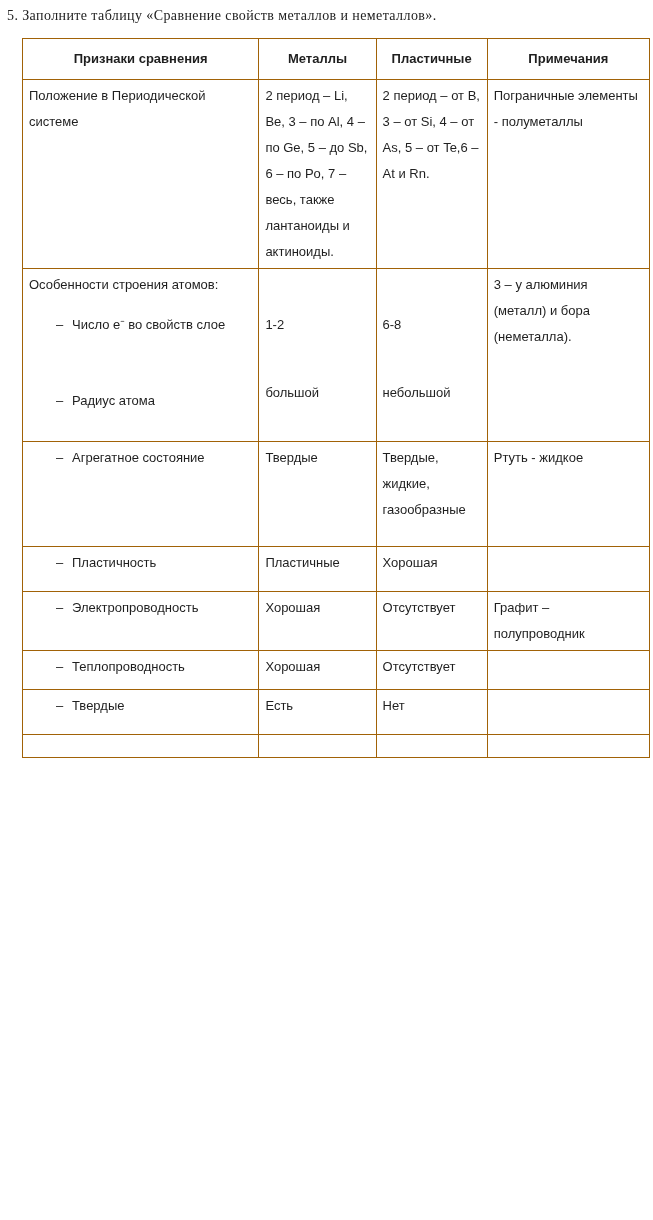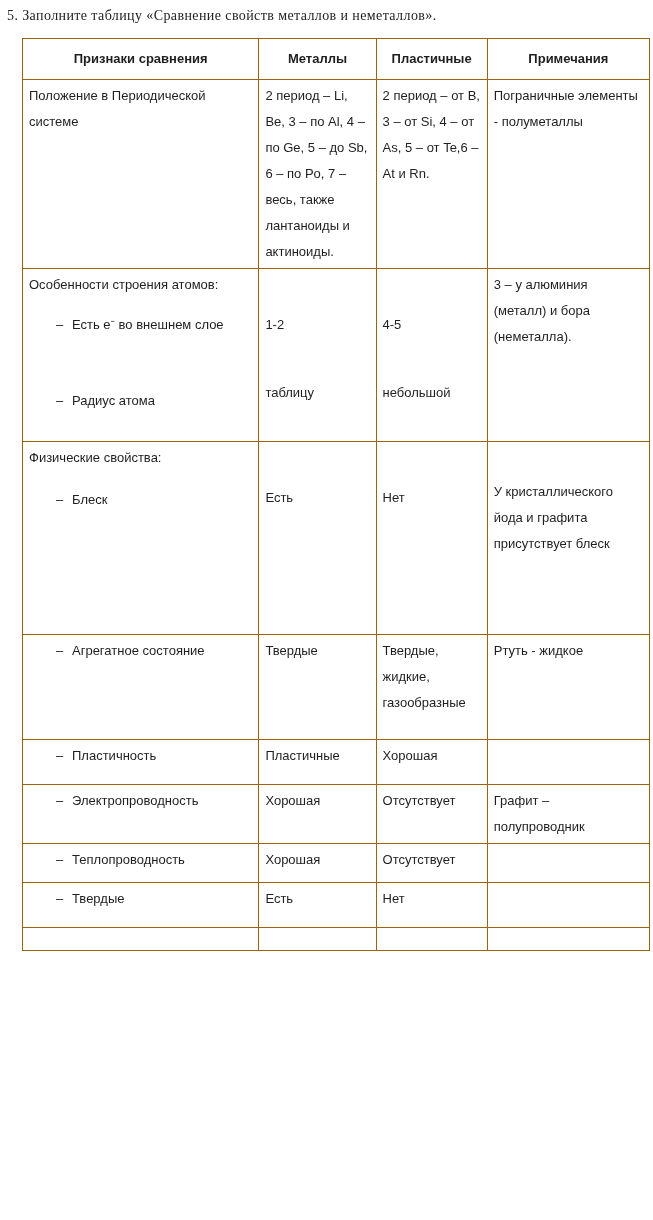--- a/index.html
+++ b/index.html
@@ -109,60 +109,42 @@
       <td>2 период – Li, Be, 3 – по Al, 4 – по Ge, 5 – до Sb, 6 – по Po, 7 – весь, также лантаноиды и актиноиды.</td>
       <td>2 период – от B, 3 – от Si, 4 – от As, 5 – от Te,6 – At и Rn.</td>
       <td>Пограничные элементы - полуметаллы</td>
     </tr>
 
     <tr class="r-structure">
       <td>
         <div>Особенности строения атомов:</div>
         <div class="bullet rs-b1">
           <span class="dash">–</span>
-          <span class="btxt">Есть е⁻ во внешнем слое</span>
+          <span class="btxt">Число е⁻ во свойств слое</span>
         </div>
         <div class="bullet rs-b2">
           <span class="dash">–</span>
           <span class="btxt">Радиус атома</span>
         </div>
       </td>
       <td>
         <div class="v-first">1-2</div>
-        <div class="v-second">таблицу</div>
-      </td>
-      <td>
-        <div class="v-first">4-5</div>
+        <div class="v-second">большой</div>
+      </td>
+      <td>
+        <div class="v-first">6-8</div>
         <div class="v-second">небольшой</div>
       </td>
       <td>
         <div class="rs-notes">3 – у алюминия (металл) и бора (неметалла).</div>
       </td>
     </tr>
 
 
 
-    <tr class="r-luster">
-      <td>
-        <div>Физические свойства:</div>
-        <div class="bullet ph-bullet">
-          <span class="dash">–</span>
-          <span class="btxt">Блеск</span>
-        </div>
-      </td>
-      <td>
-        <div class="ph-val">Есть</div>
-      </td>
-      <td>
-        <div class="ph-val">Нет</div>
-      </td>
-      <td>
-        <div class="ph-notes">У кристаллического йода и графита присутствует блеск</div>
-      </td>
-    </tr>
 
     <tr class="r-state">
       <td>
         <div class="bullet">
           <span class="dash">–</span>
           <span class="btxt">Агрегатное состояние</span>
         </div>
       </td>
       <td>Твердые</td>
       <td>Твердые, жидкие, газообразные</td>

